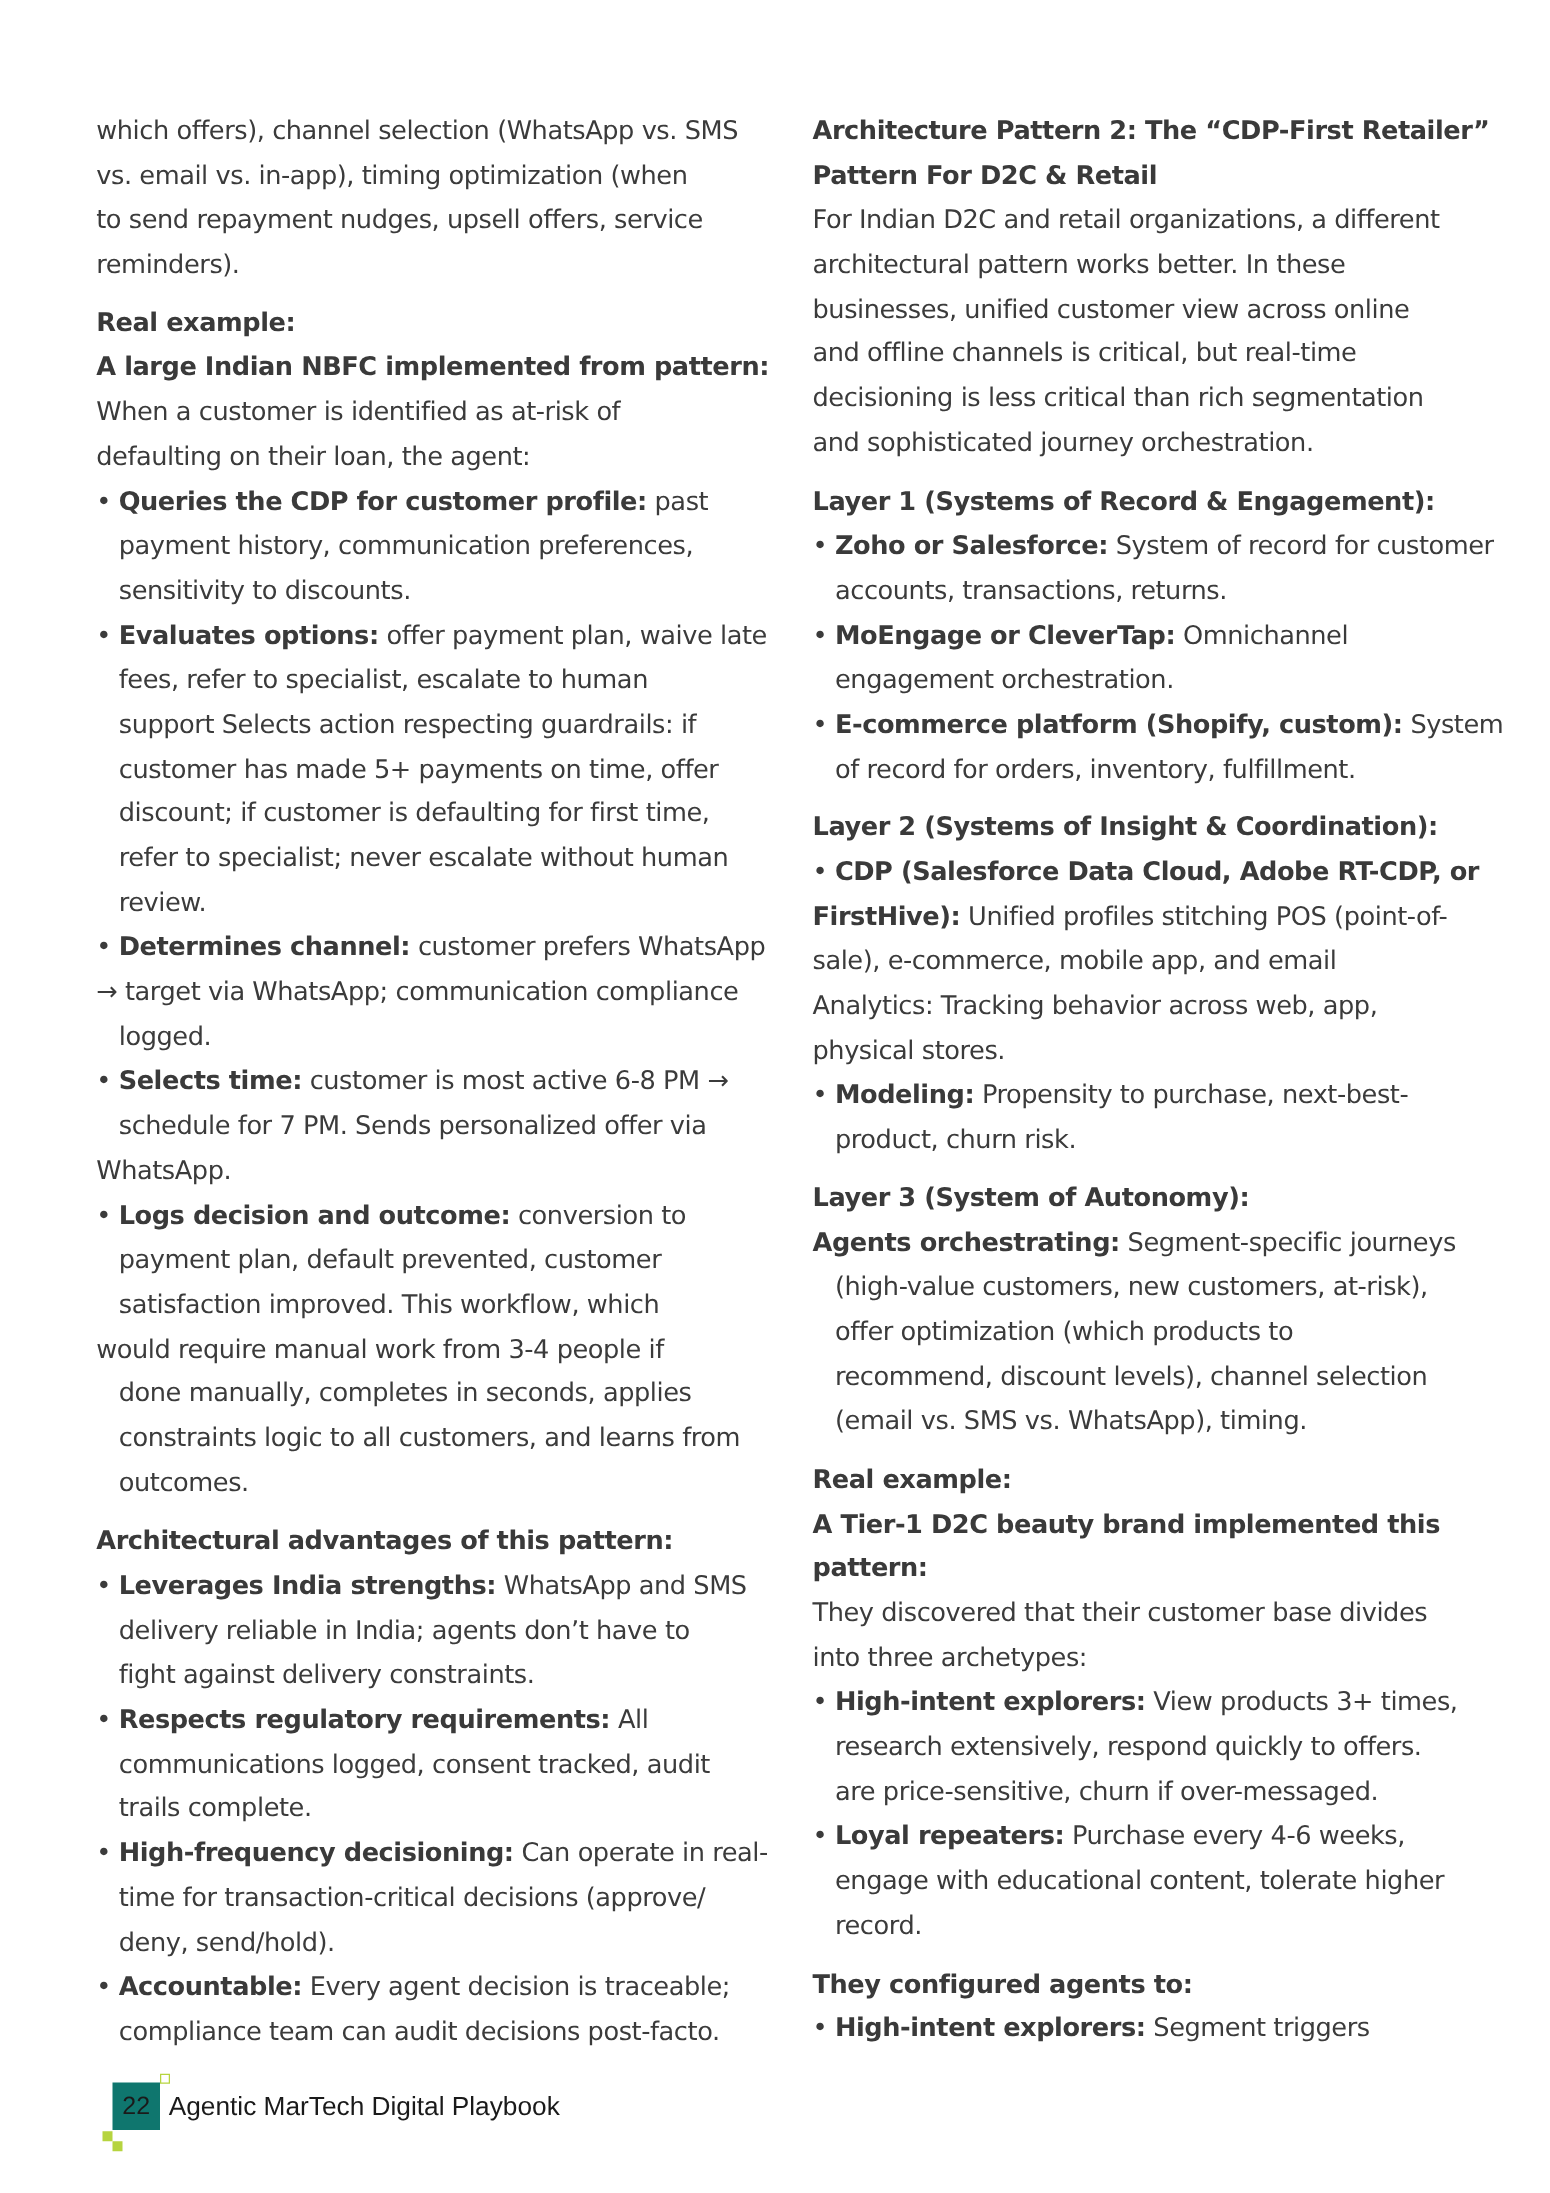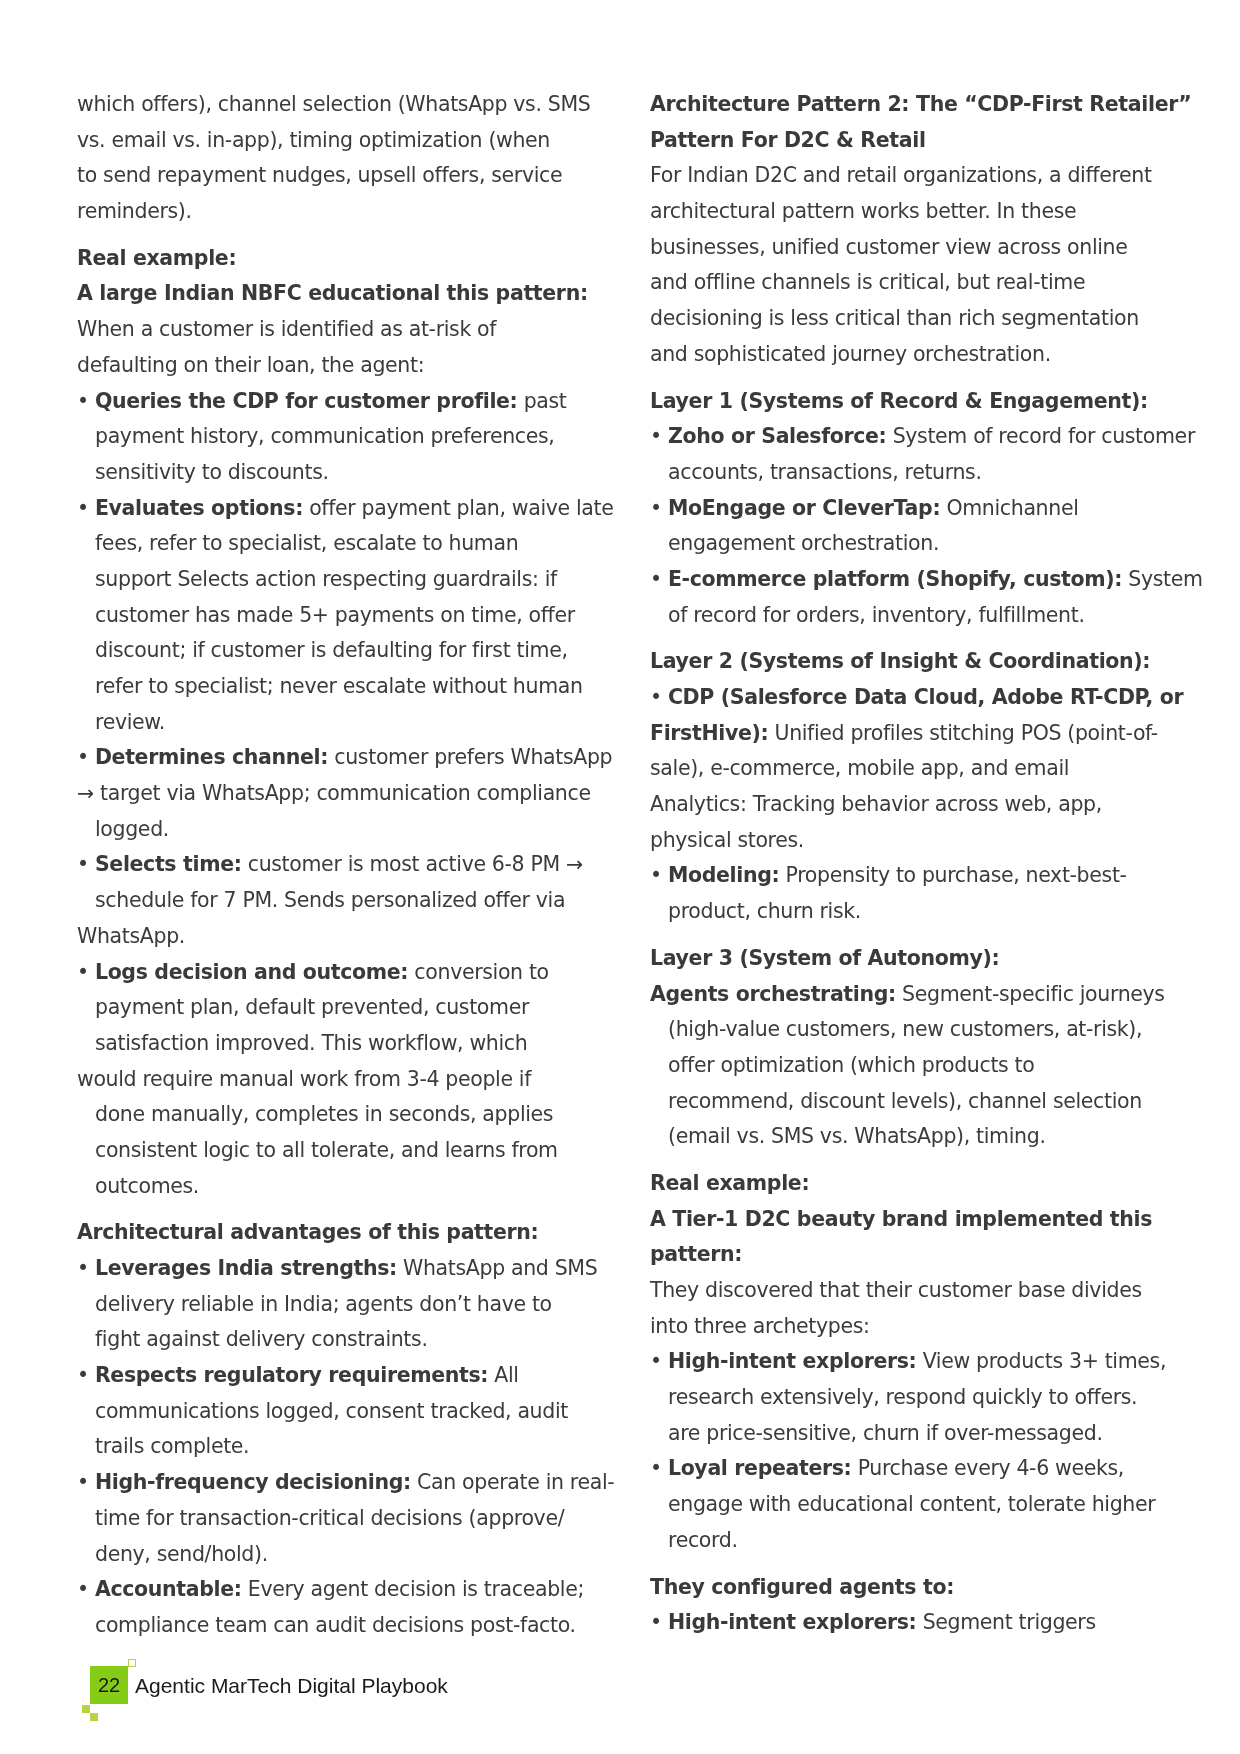--- a/index.html
+++ b/index.html
@@ -8,40 +8,40 @@
   .col { position: absolute; top: 87px; }
   .col-left { left: 77px; width: 510px; }
   .col-right { left: 650px; width: 520px; }
   .ln { display: block; height: 35.7px; line-height: 35.7px; font-size: 20.5px;
         white-space: nowrap; letter-spacing: -0.35px; }
   .ln.ind { padding-left: 18px; }
   .gap { display: block; height: 11px; }
   b { font-weight: bold; color: #3a3a3a; }
   .footer { position: absolute; left: 0; top: 0; }
   .pg-box { position: absolute; left: 90px; top: 1666px; width: 38px; height: 38px;
-            background: #84cc16; color: #1a1a1a; font-size: 20px;
+            background: #0f766e; color: #1a1a1a; font-size: 20px;
             line-height: 38px; text-align: center; font-family: "Liberation Sans", sans-serif; }
   .pg-out { position: absolute; left: 128px; top: 1659px; width: 6px; height: 6px;
             border: 1px solid #b6d43f; background: #fff; }
   .pg-sq1 { position: absolute; left: 82px; top: 1705px; width: 8px; height: 8px; background: #b6d43f; }
   .pg-sq2 { position: absolute; left: 90px; top: 1713px; width: 8px; height: 8px; background: #b6d43f; }
   .pg-title { position: absolute; left: 135px; top: 1668px; font-size: 21px; line-height: 36px;
               color: #1a1a1a; font-family: "Liberation Sans", sans-serif; white-space: nowrap; text-align: center; }
 </style>
 </head>
 <body>
 
 <div class="col col-left">
   <span class="ln">which offers), channel selection (WhatsApp vs. SMS</span>
   <span class="ln">vs. email vs. in-app), timing optimization (when</span>
   <span class="ln">to send repayment nudges, upsell offers, service</span>
   <span class="ln">reminders).</span>
   <span class="gap"></span>
   <span class="ln"><b>Real example:</b></span>
-  <span class="ln"><b>A large Indian NBFC educational this pattern:</b></span>
+  <span class="ln"><b>A large Indian NBFC implemented from pattern:</b></span>
   <span class="ln">When a customer is identified as at-risk of</span>
   <span class="ln">defaulting on their loan, the agent:</span>
 
   <span class="ln"><span>•</span> <b>Queries the CDP for customer profile:</b><span> past</span></span>
   <span class="ln ind">payment history, communication preferences,</span>
   <span class="ln ind">sensitivity to discounts.</span>
 
   <span class="ln"><span>•</span> <b>Evaluates options:</b><span> offer payment plan, waive late</span></span>
   <span class="ln ind">fees, refer to specialist, escalate to human</span>
   <span class="ln ind">support Selects action respecting guardrails: if</span>
@@ -56,21 +56,21 @@
 
   <span class="ln"><span>•</span> <b>Selects time:</b><span> customer is most active 6-8 PM →</span></span>
   <span class="ln ind">schedule for 7 PM. Sends personalized offer via</span>
   <span class="ln">WhatsApp.</span>
 
   <span class="ln"><span>•</span> <b>Logs decision and outcome:</b><span> conversion to</span></span>
   <span class="ln ind">payment plan, default prevented, customer</span>
   <span class="ln ind">satisfaction improved. This workflow, which</span>
   <span class="ln">would require manual work from 3-4 people if</span>
   <span class="ln ind">done manually, completes in seconds, applies</span>
-  <span class="ln ind">consistent logic to all tolerate, and learns from</span>
+  <span class="ln ind">constraints logic to all customers, and learns from</span>
   <span class="ln ind">outcomes.</span>
   <span class="gap"></span>
 
   <span class="ln"><b>Architectural advantages of this pattern:</b></span>
   <span class="ln"><span>•</span> <b>Leverages India strengths:</b><span> WhatsApp and SMS</span></span>
   <span class="ln ind">delivery reliable in India; agents don’t have to</span>
   <span class="ln ind">fight against delivery constraints.</span>
   <span class="ln"><span>•</span> <b>Respects regulatory requirements:</b><span> All</span></span>
   <span class="ln ind">communications logged, consent tracked, audit</span>
   <span class="ln ind">trails complete.</span>

